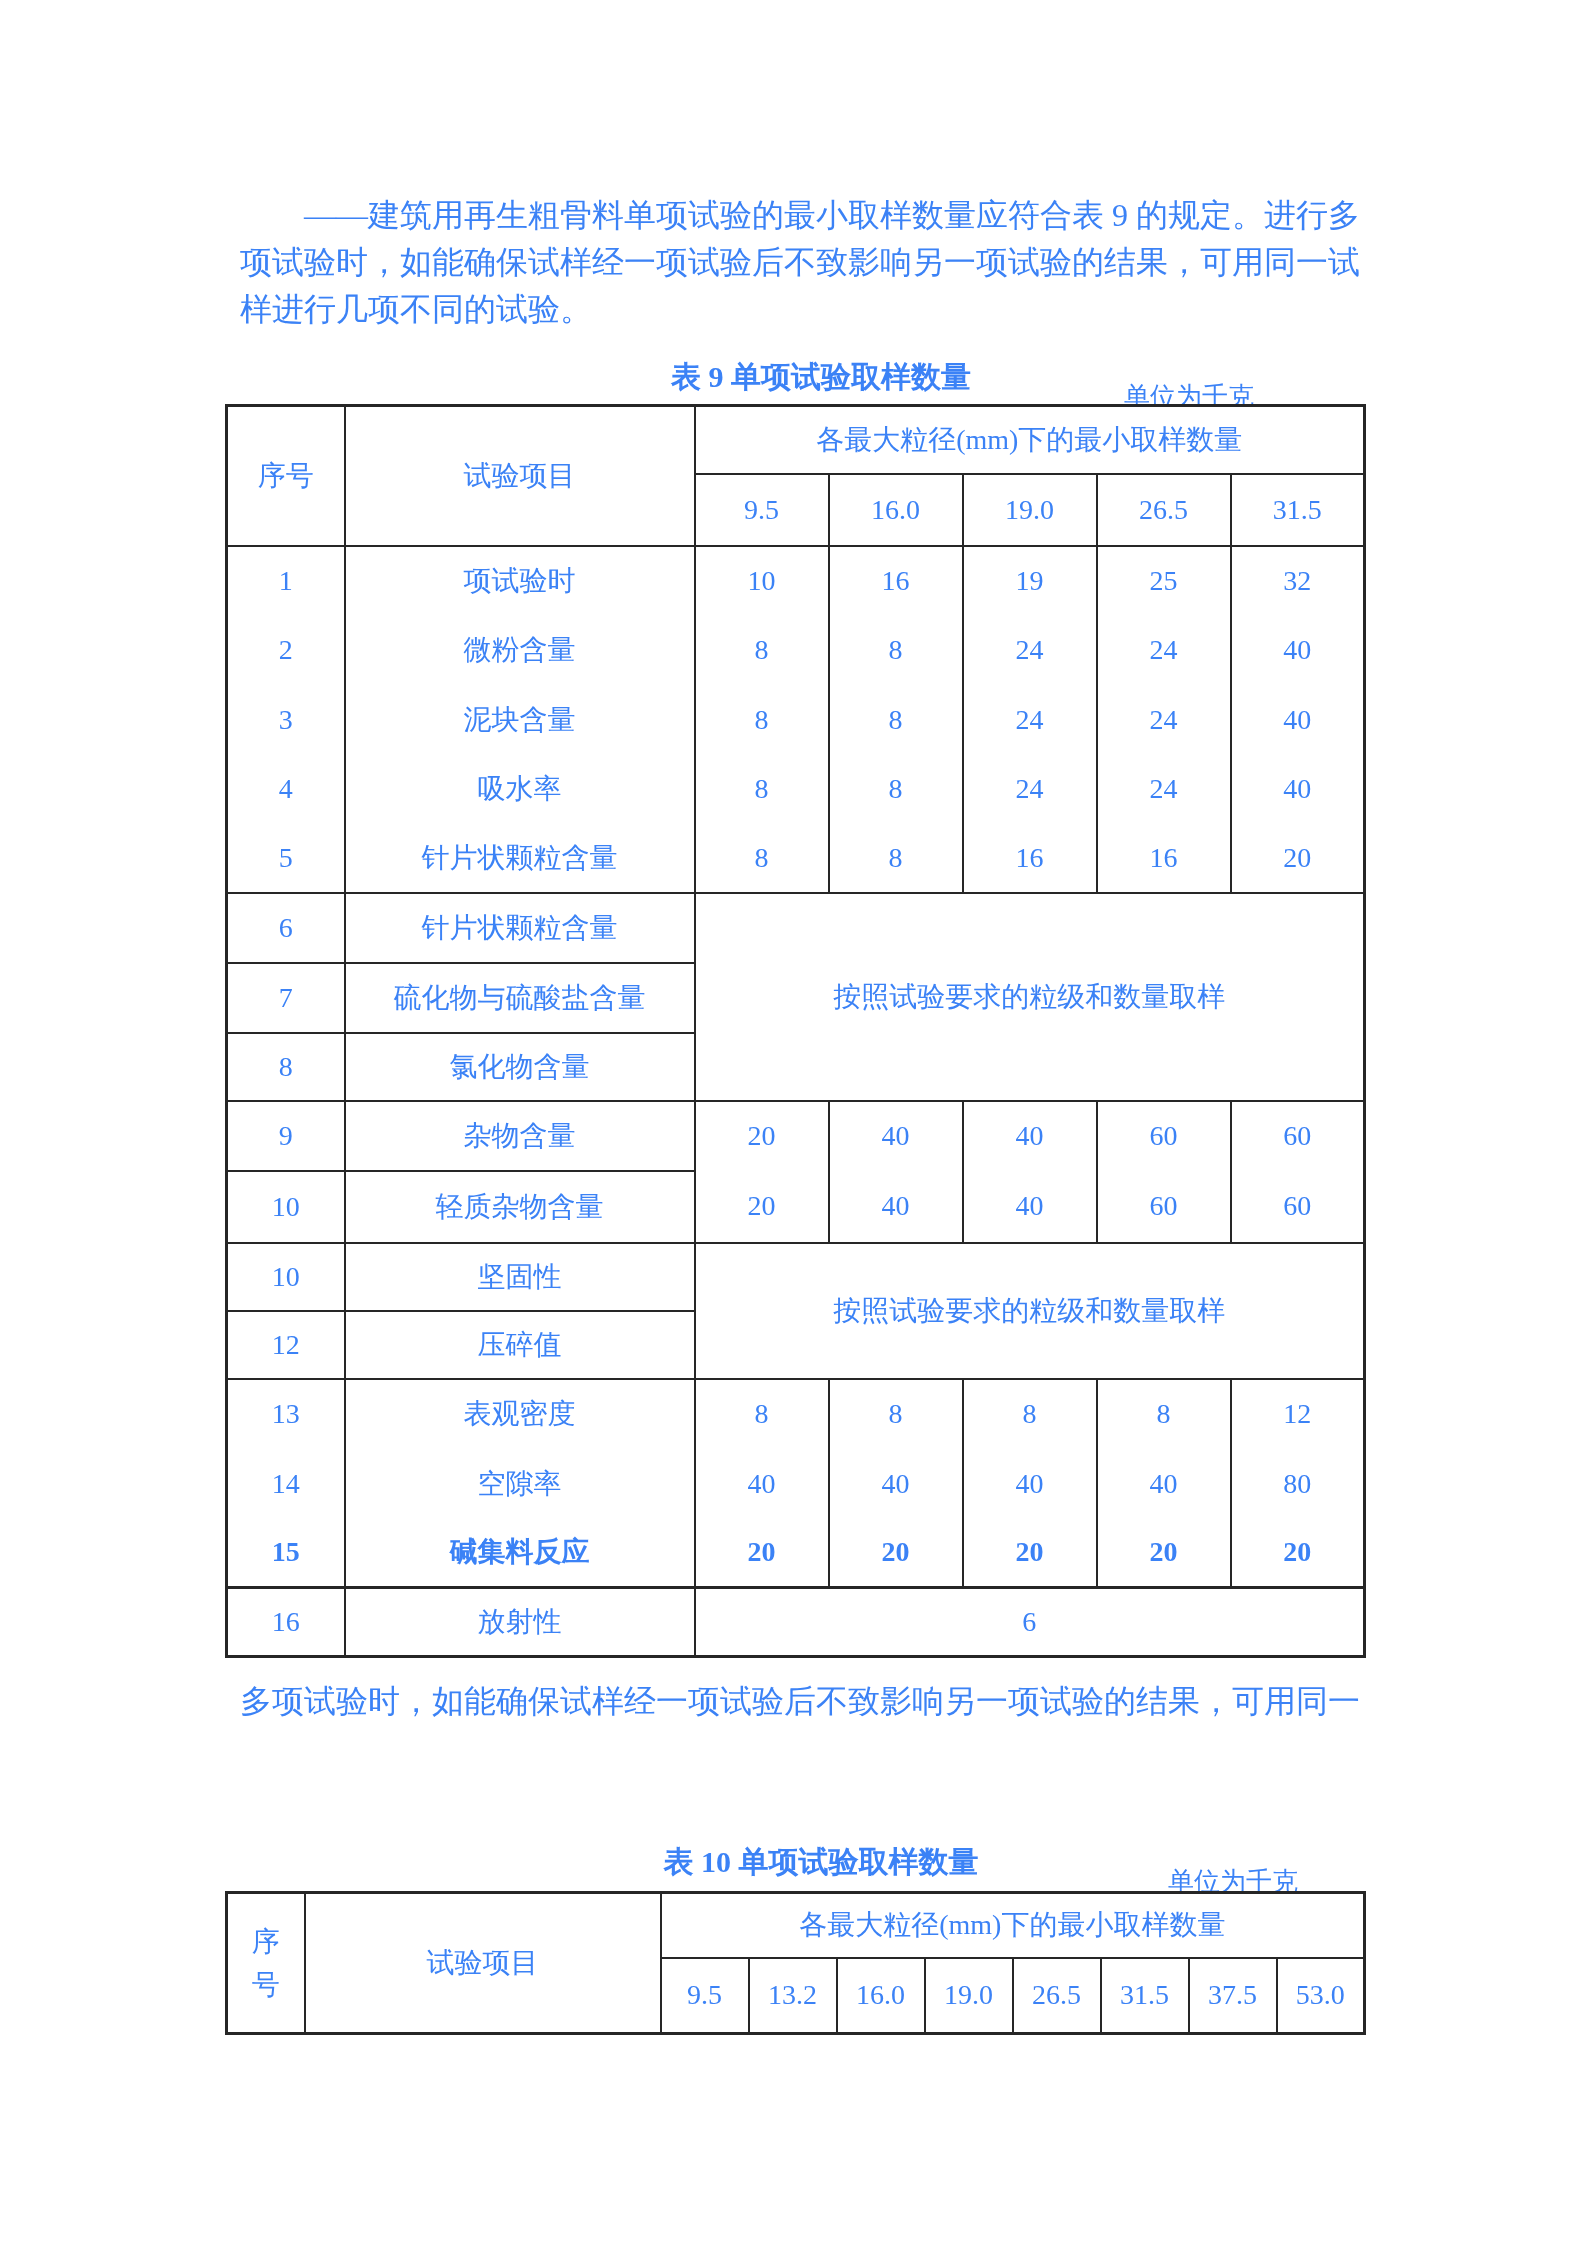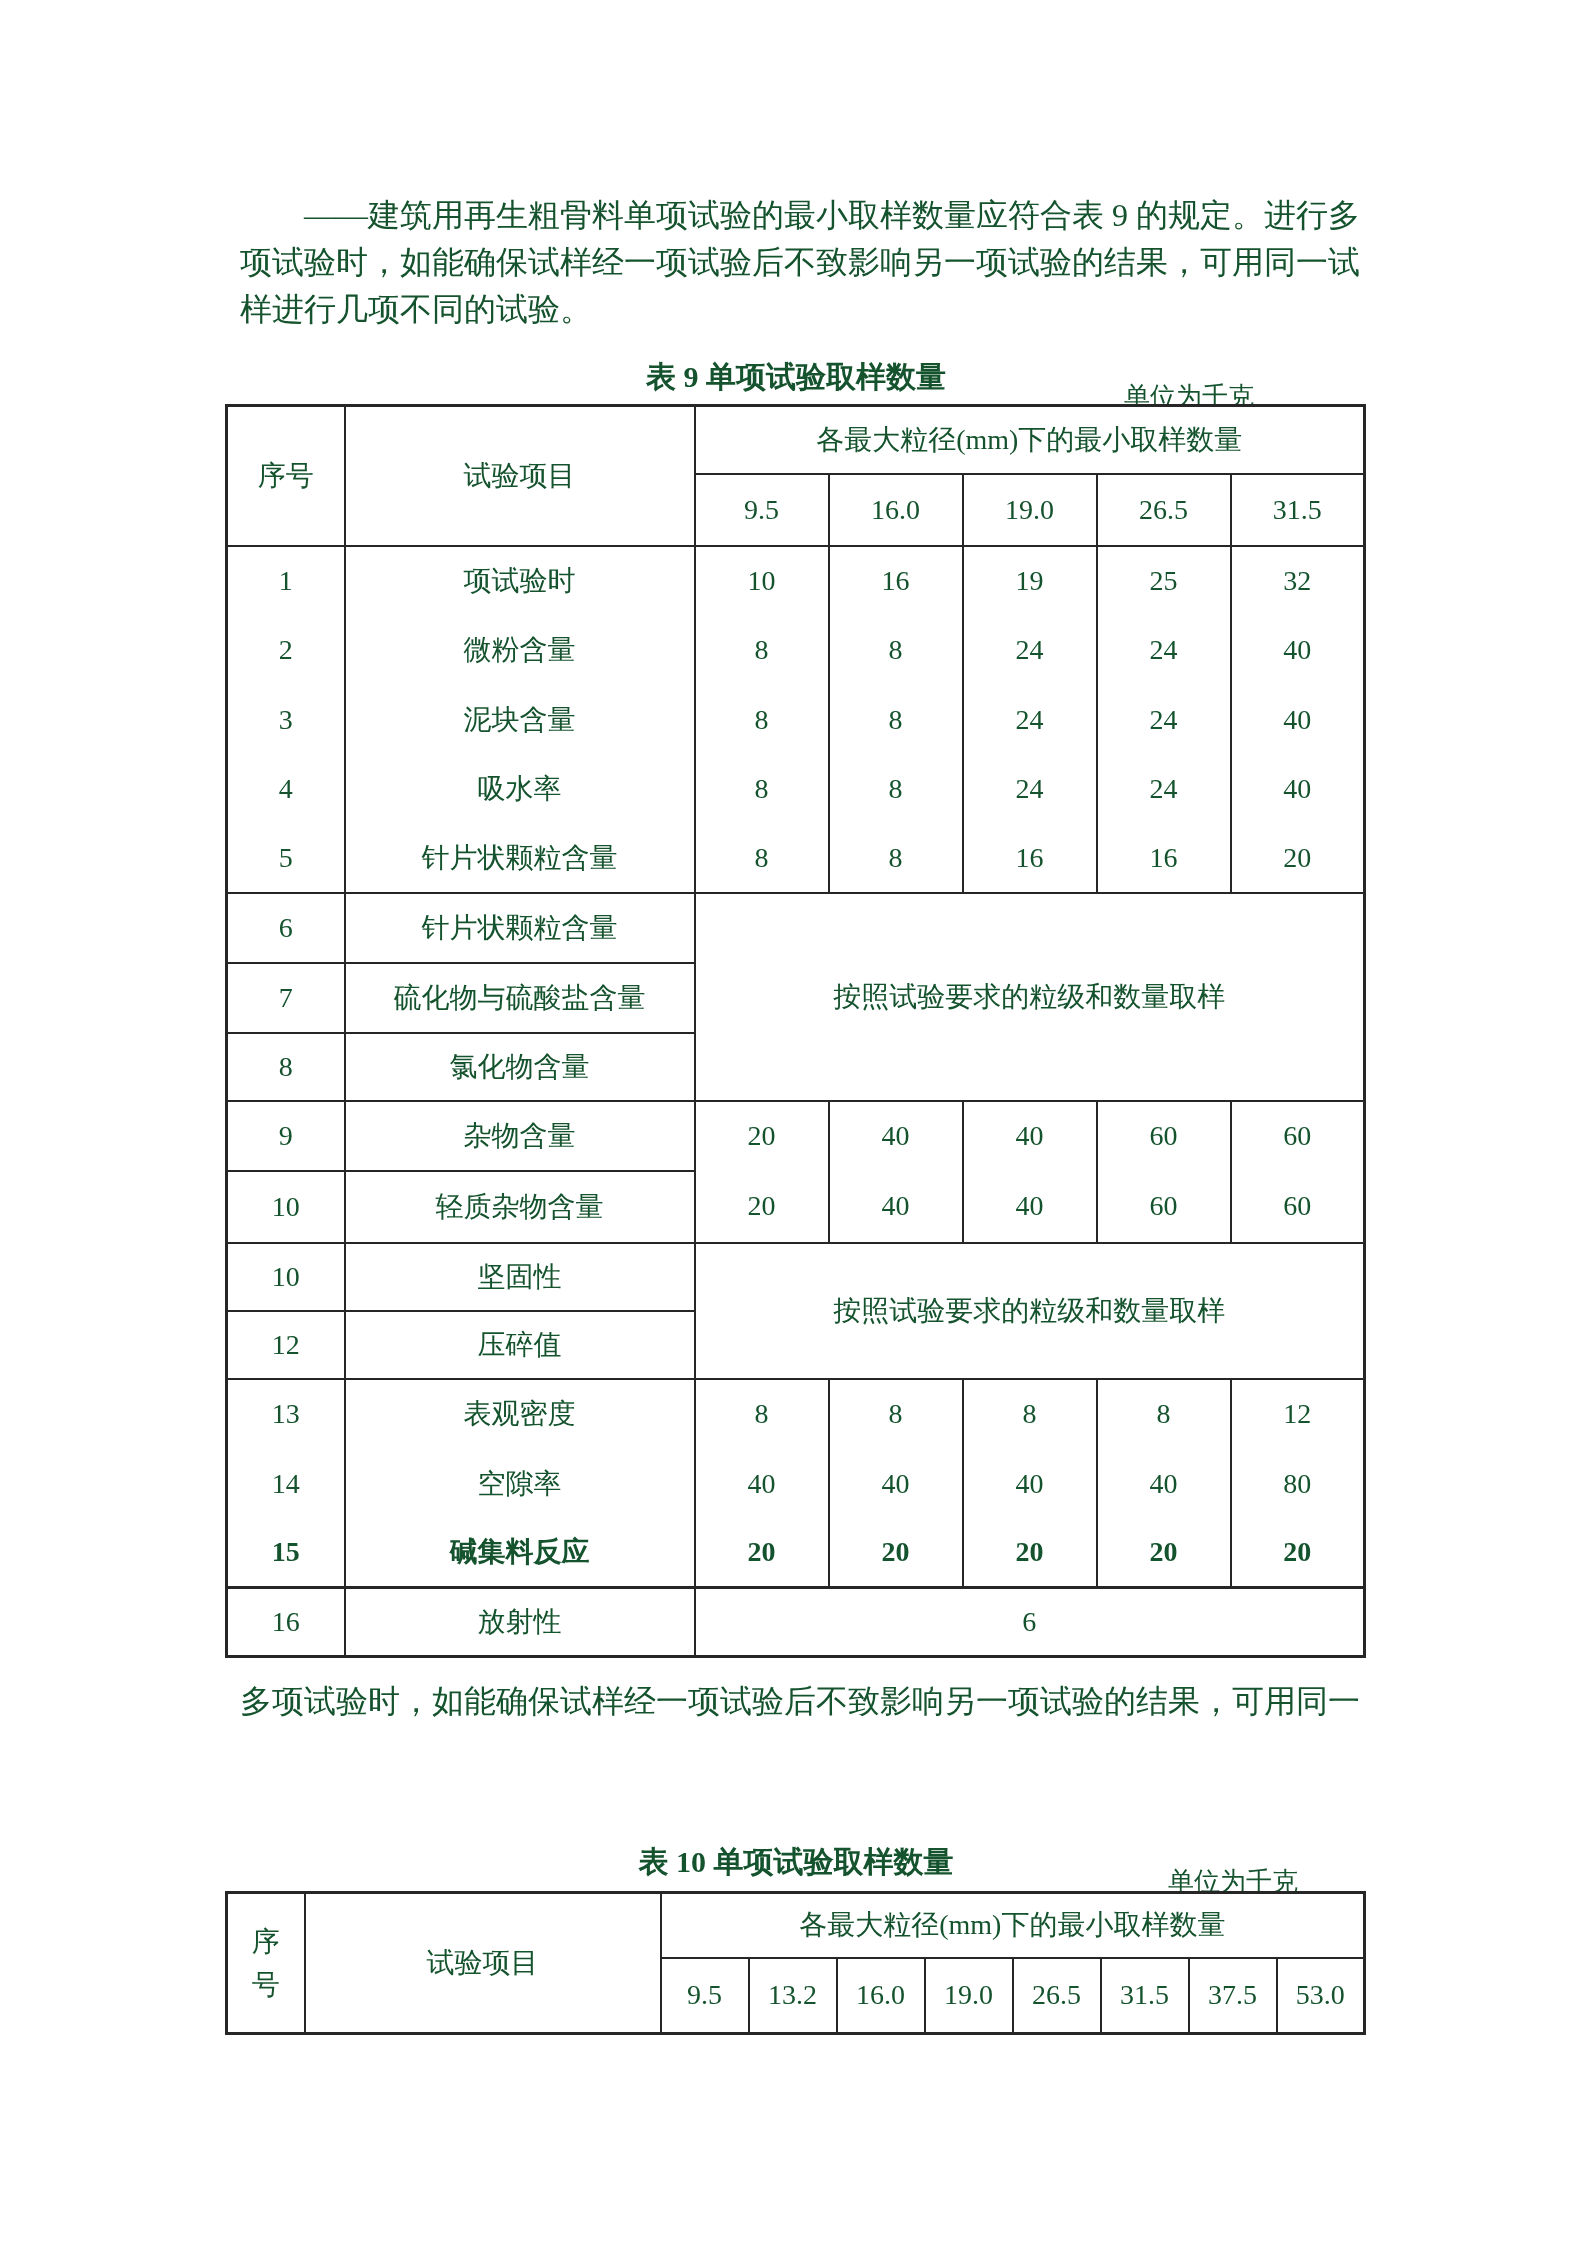--- a/index.html
+++ b/index.html
@@ -1,28 +1,28 @@
 <!DOCTYPE html>
 <html><head>
 <meta charset="utf-8">
 <style>
   html,body{margin:0;padding:0;background:#e8e8e8;}
   .page{
     position:relative;
     width:1587px;height:2245px;
     background:#ffffff;
     font-family:"Liberation Serif","DejaVu Serif",serif;
-    color:#14532d;
+    color:#3b82f6;
     overflow:hidden;
   }
   .para{position:absolute;left:240px;width:1115px;font-size:32px;}
   .para .line{height:47px;line-height:47px;white-space:nowrap;}
   .para .indent{padding-left:64px;}
   .tbl-caption{
-    position:absolute;left:211px;width:1138px;height:40px;line-height:40px;
+    position:absolute;left:236px;width:1138px;height:40px;line-height:40px;
     text-align:center;font-size:30px;font-weight:700;padding-left:32px;
     box-sizing:border-box;
   }
   .unit-label{position:absolute;height:40px;line-height:40px;font-size:26px;margin-top:20px;}
   .doc-table{
     position:absolute;border-collapse:collapse;table-layout:fixed;
     border:3px solid #262626;background:#ffffff;
   }
   .doc-table td{
     border:2px solid #262626;text-align:center;vertical-align:middle;

